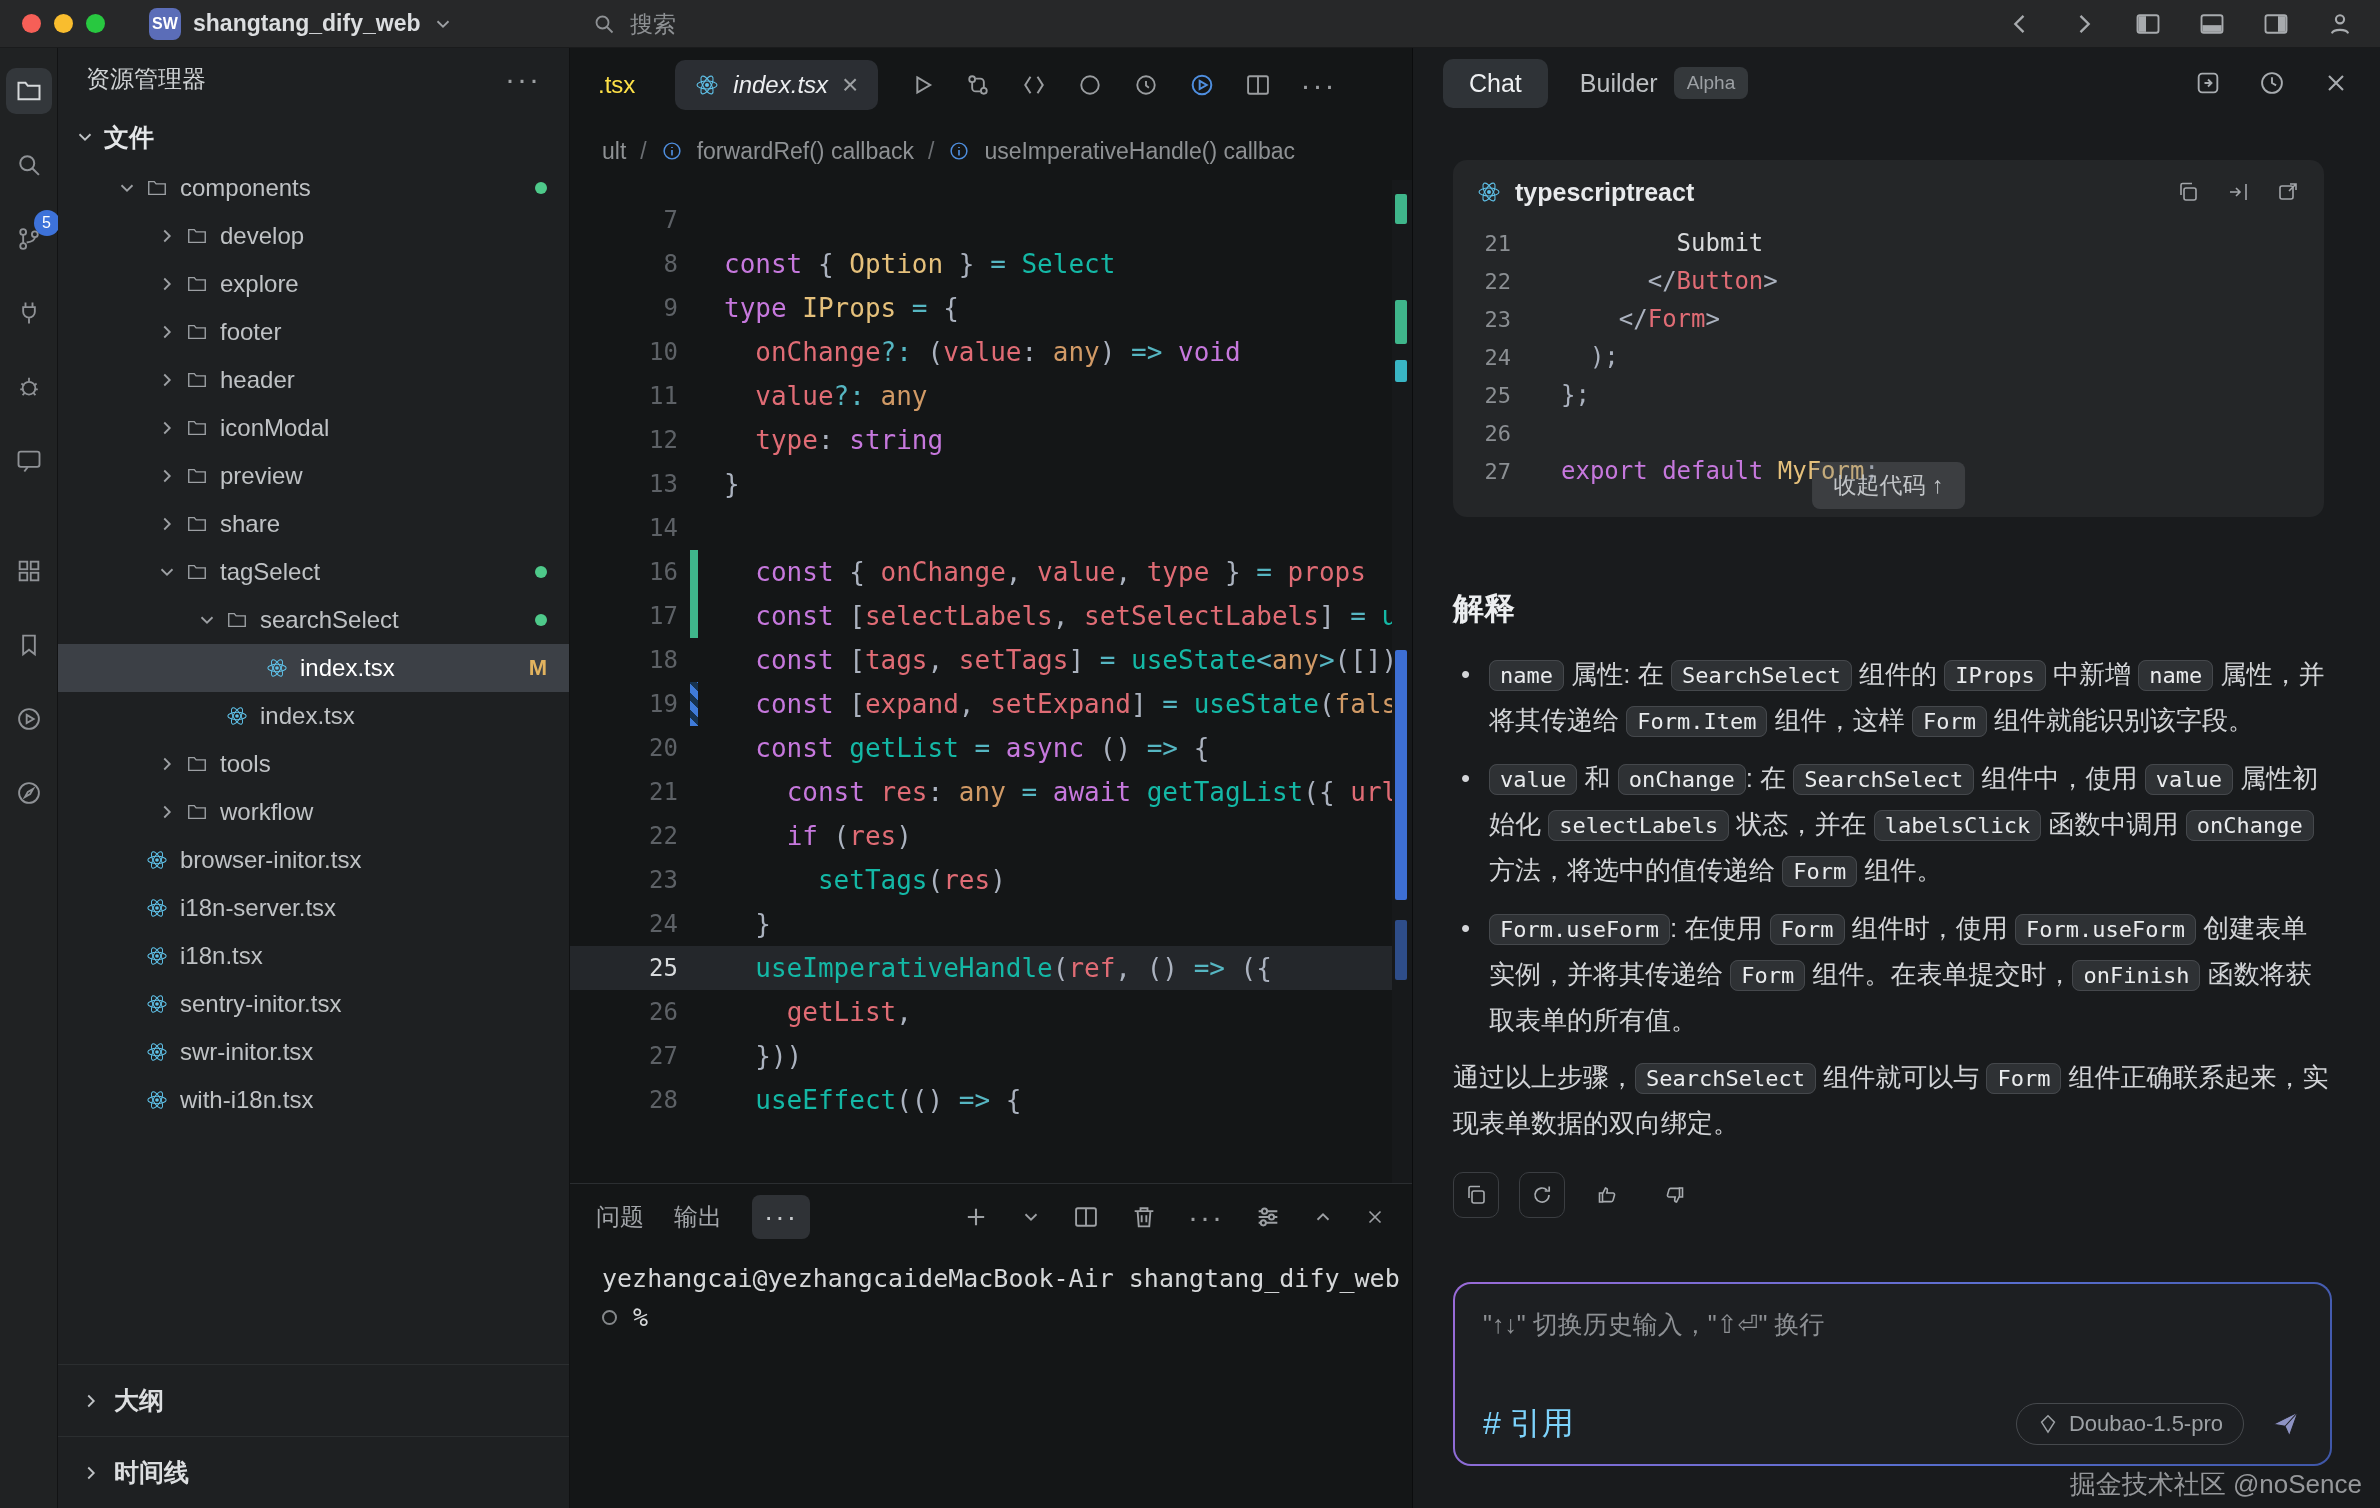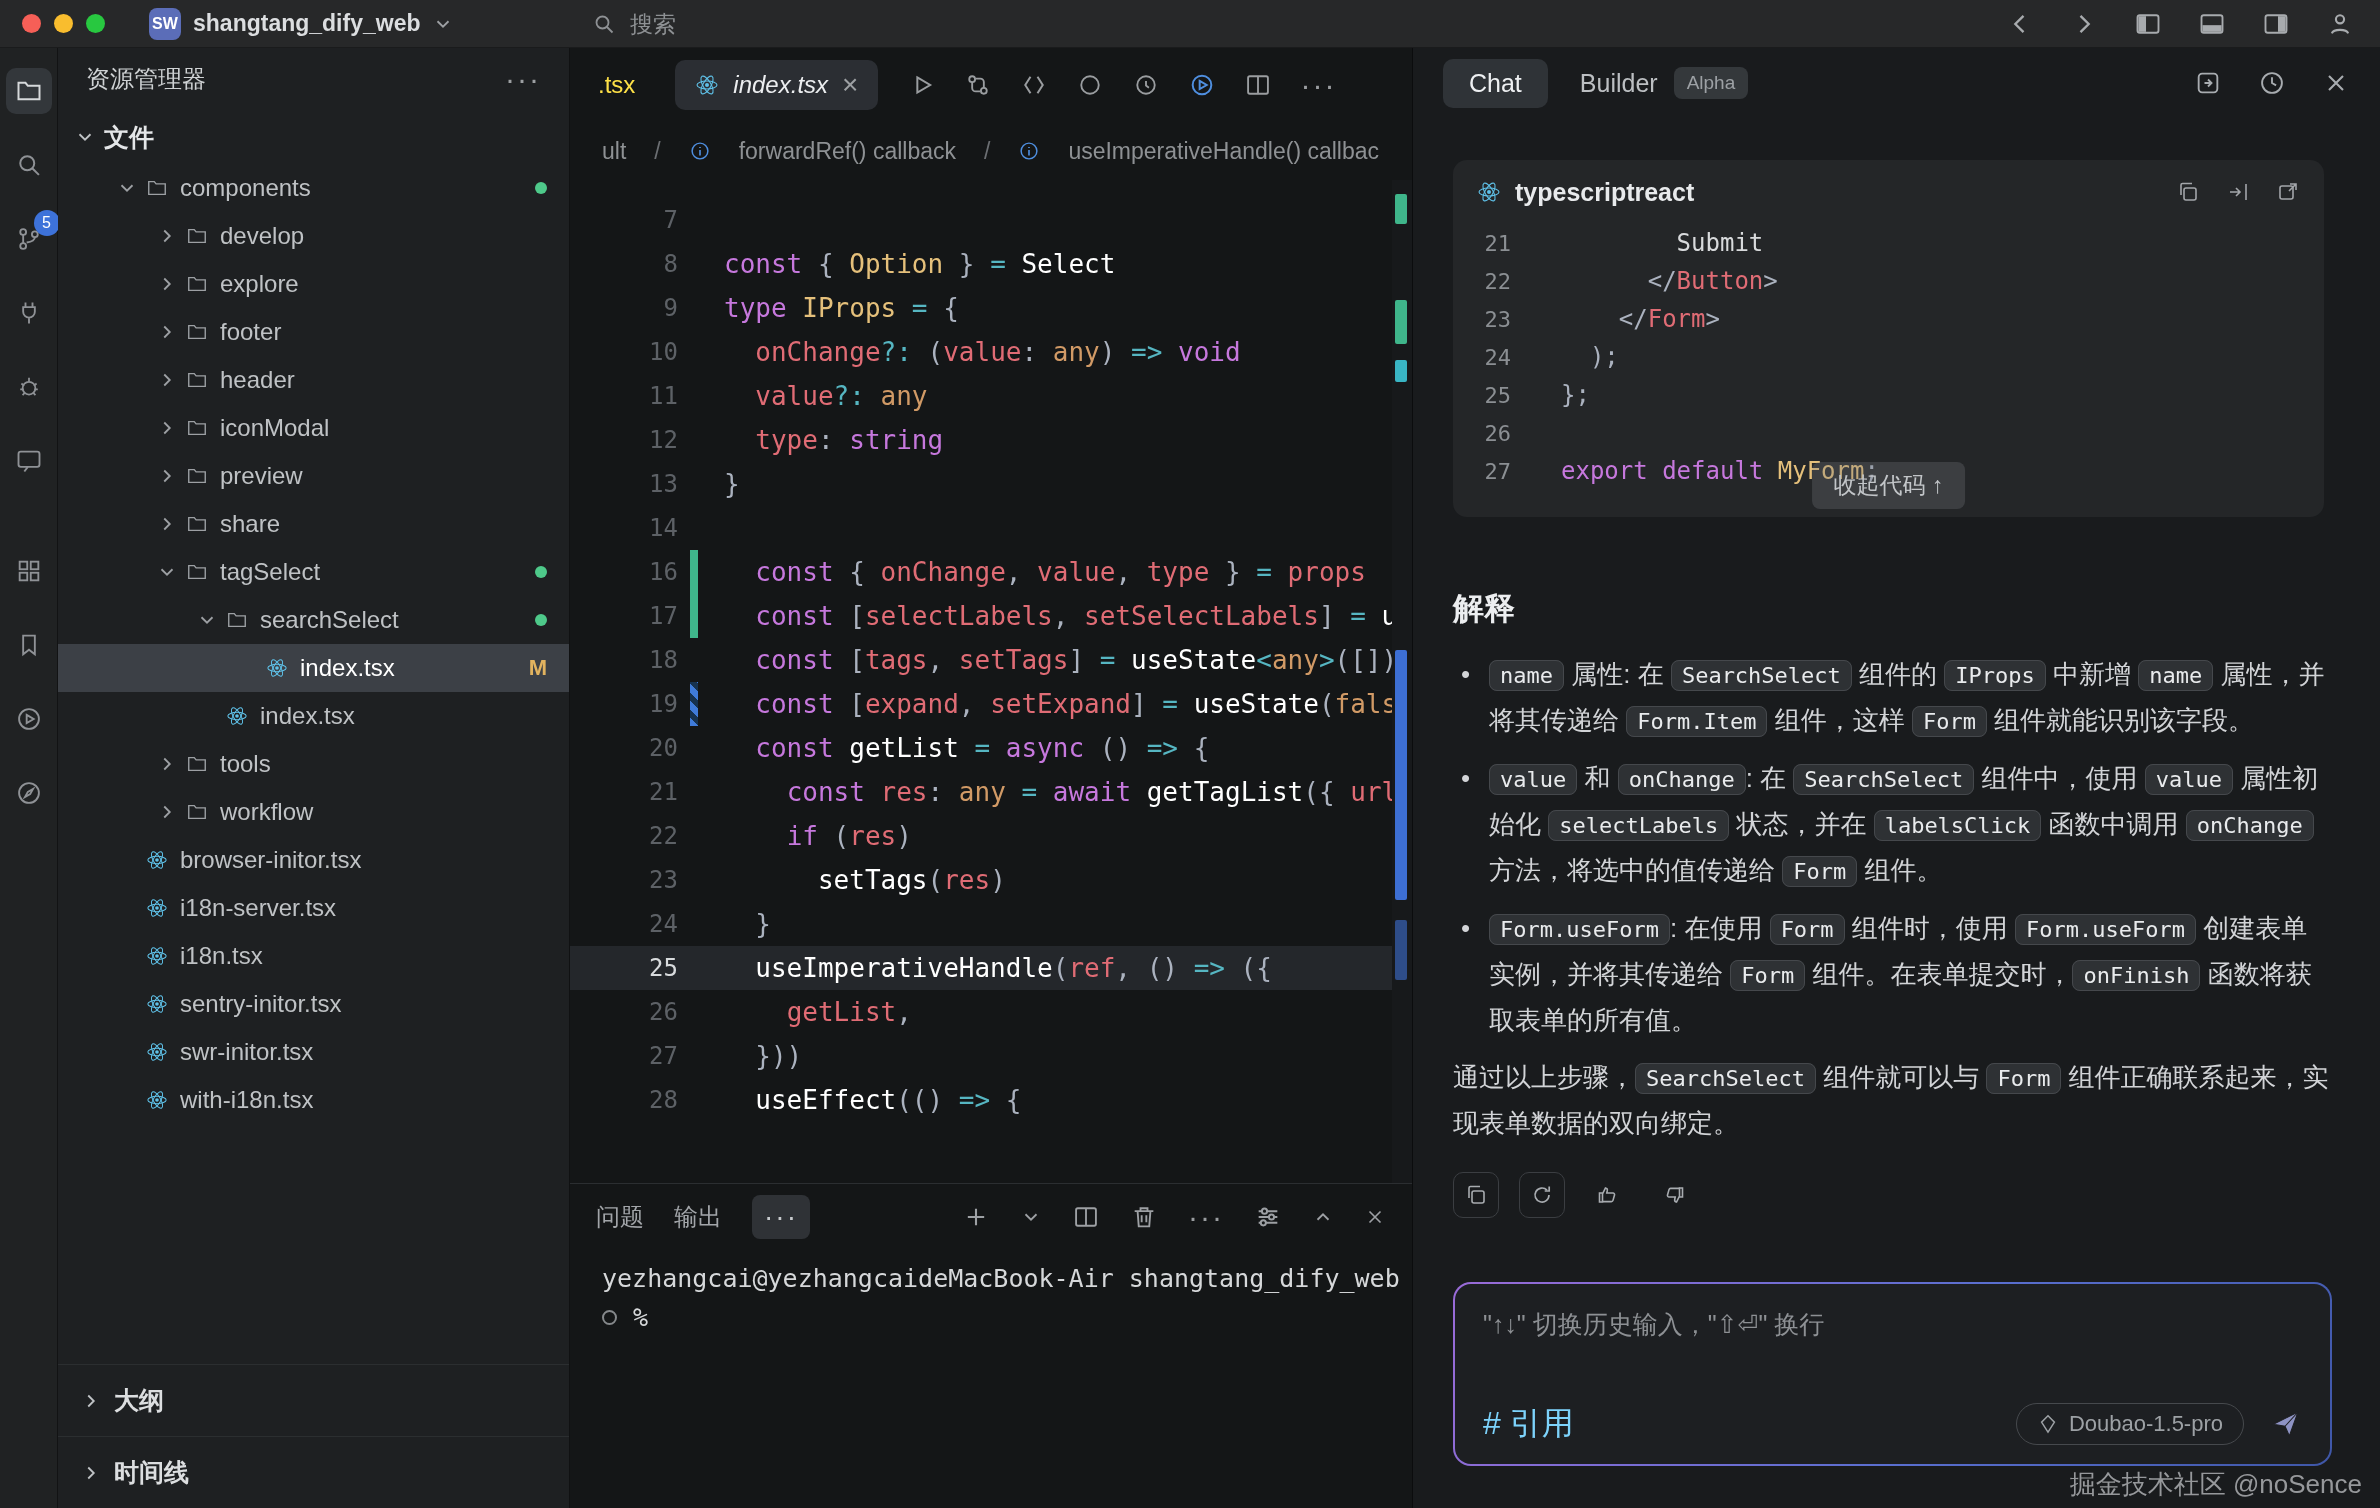--- a/index.html
+++ b/index.html
@@ -47,33 +47,33 @@
 .editor{position:absolute;top:48px;left:570px;width:842px;bottom:0;background:#141617;display:flex;flex-direction:column}
 .tabbar{height:74px;flex:none;display:flex;align-items:center}
 .ghost-tab{color:#fde047;font-size:24px;margin-left:28px;cursor:pointer}
 .tab{display:flex;align-items:center;gap:14px;background:#2b2e33;border-radius:10px;height:50px;padding:0 20px;margin-left:40px;cursor:pointer}
 .tab-label{font-style:italic;color:#eceef0;font-size:24px}
 .tab-close{color:#9da0a3;font-size:28px;line-height:1;cursor:pointer}
 .etools{display:flex;align-items:center;gap:28px;margin-left:30px;color:#9a9da0}
 .etools .ic{cursor:pointer}
 .etools .blue{color:#4f8fe0}
 .more-glyph{font-size:30px;color:#9a9da0;cursor:pointer;letter-spacing:2px}
-.breadcrumb{height:58px;flex:none;display:flex;align-items:center;gap:28px;padding-left:32px;color:#8e9194;font-size:23px;white-space:nowrap;overflow:hidden}
+.breadcrumb{height:58px;flex:none;display:flex;align-items:center;gap:14px;padding-left:32px;color:#8e9194;font-size:23px;white-space:nowrap;overflow:hidden}
 .bc-sep{color:#6b6e72}
 .bc-item{cursor:pointer}
 .code{flex:1;position:relative;overflow:hidden;padding-top:18px;background:#141617}
 .code-row{display:flex;height:44px;align-items:center;font-family:"DejaVu Sans Mono","Liberation Mono",monospace;font-size:26px}
 .code-row.current{background:#24272b}
 .ln{width:108px;text-align:right;color:#5d6166;flex:none;font-size:24px}
 .code-row.current .ln{color:#d8dbdd}
 .bar{width:8px;height:100%;margin-left:12px;flex:none}
 .bar.add{background:#3fb68b}
 .bar.mixed{background:repeating-linear-gradient(45deg,#3f7bd9 0 6px,#16324f 6px 12px)}
 .code-text{white-space:pre;margin-left:26px}
-.tk-kw{color:#c678dd}.tk-pn{color:#abb2bf}.tk-ty{color:#e5c07b}.tk-fn{color:#ffffff}
+.tk-kw{color:#c678dd}.tk-pn{color:#abb2bf}.tk-ty{color:#e5c07b}.tk-fn{color:#14b8a6}
 .tk-vr{color:#e06c75}.tk-op{color:#56b6c2}.tk-nm{color:#d19a66}.tk-tx{color:#d8dadc}
 .minimap{position:absolute;top:0;right:0;width:20px;bottom:0;background:#17191b;cursor:pointer}
 .mm{position:absolute;left:3px;width:12px;border-radius:2px}
 
 
 .panel{height:325px;flex:none;border-top:1px solid #2b2e31;display:flex;flex-direction:column;background:#141617}
 .panel-tabs{height:66px;flex:none;display:flex;align-items:center;padding:0 26px;gap:30px}
 .ptab{font-size:24px;color:#a2a5a9;cursor:pointer}
 .ptab-more{background:#2f3236;border-radius:8px;width:58px;height:44px;display:flex;align-items:center;justify-content:center;color:#c8cbce;font-size:28px;letter-spacing:2px;cursor:pointer}
 .ptools{margin-left:auto;display:flex;gap:30px;color:#9da0a4;align-items:center}

